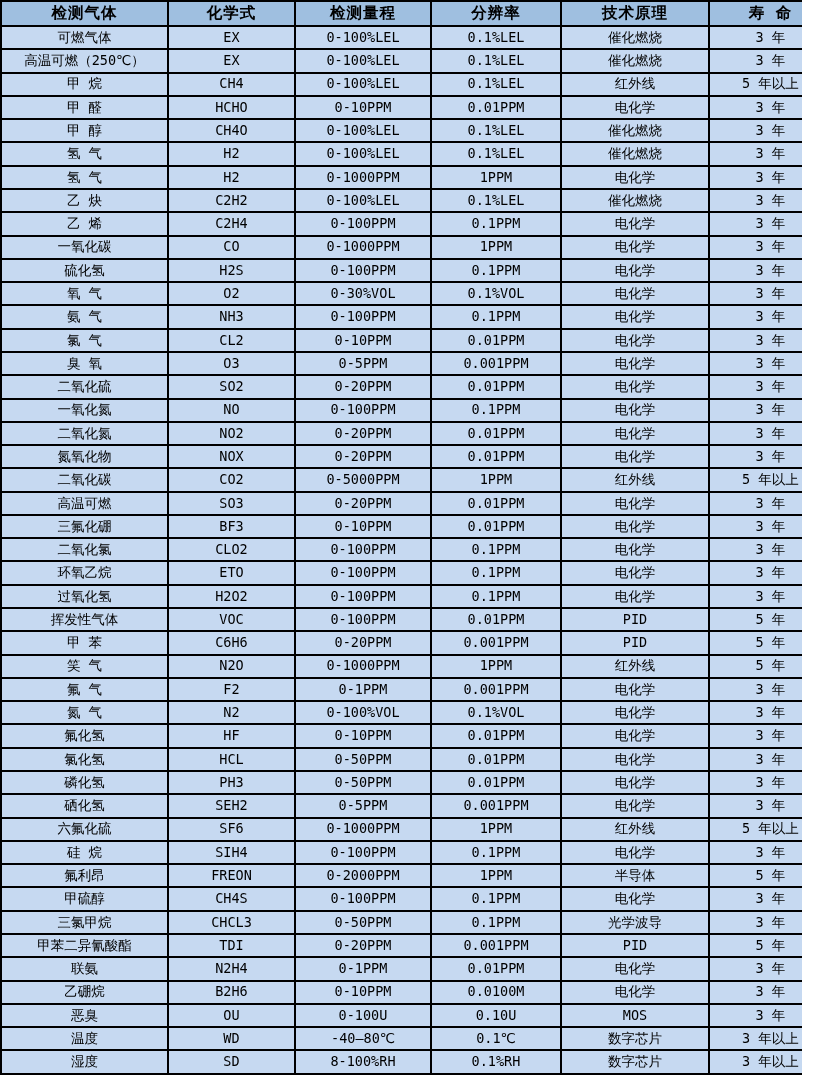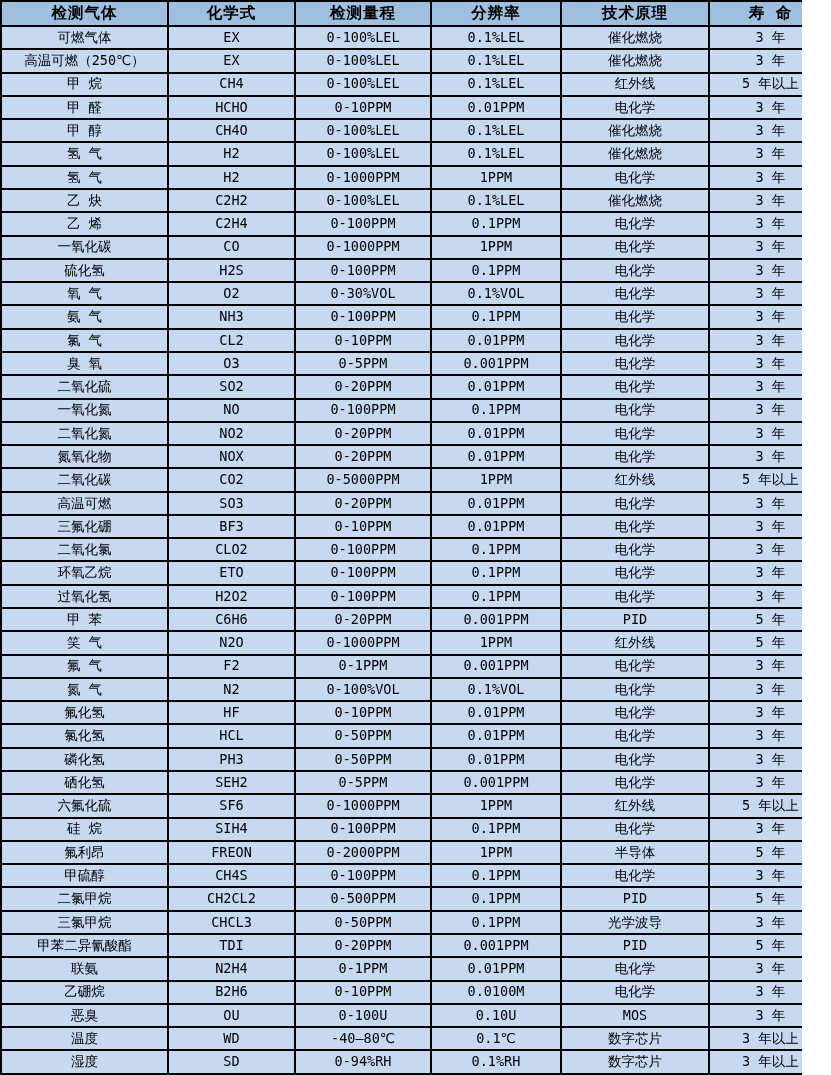--- a/index.html
+++ b/index.html
@@ -274,20 +274,28 @@
         </tr>
         <tr>
           <td>过氧化氢</td>
           <td>H2O2</td>
           <td>0-100PPM</td>
           <td>0.1PPM</td>
           <td>电化学</td>
           <td>3 年</td>
         </tr>
         <tr>
+          <td>挥发性气体</td>
+          <td>VOC</td>
+          <td>0-100PPM</td>
+          <td>0.01PPM</td>
+          <td>PID</td>
+          <td>5 年</td>
+        </tr>
+        <tr>
           <td>甲 苯</td>
           <td>C6H6</td>
           <td>0-20PPM</td>
           <td>0.001PPM</td>
           <td>PID</td>
           <td>5 年</td>
         </tr>
         <tr>
           <td>笑 气</td>
           <td>N2O</td>
@@ -368,28 +376,20 @@
           <td>半导体</td>
           <td>5 年</td>
         </tr>
         <tr>
           <td>甲硫醇</td>
           <td>CH4S</td>
           <td>0-100PPM</td>
           <td>0.1PPM</td>
           <td>电化学</td>
           <td>3 年</td>
-        </tr>
-        <tr>
-          <td>二氯甲烷</td>
-          <td>CH2CL2</td>
-          <td>0-500PPM</td>
-          <td>0.1PPM</td>
-          <td>PID</td>
-          <td>5 年</td>
         </tr>
         <tr>
           <td>三氯甲烷</td>
           <td>CHCL3</td>
           <td>0-50PPM</td>
           <td>0.1PPM</td>
           <td>光学波导</td>
           <td>3 年</td>
         </tr>
         <tr>
@@ -428,20 +428,20 @@
           <td>温度</td>
           <td>WD</td>
           <td>-40—80℃</td>
           <td>0.1℃</td>
           <td>数字芯片</td>
           <td>3 年以上</td>
         </tr>
         <tr>
           <td>湿度</td>
           <td>SD</td>
-          <td>0-94%RH</td>
+          <td>8-100%RH</td>
           <td>0.1%RH</td>
           <td>数字芯片</td>
           <td>3 年以上</td>
         </tr>
       </tbody>
   </table>
 </div>
 
 </body></html>

